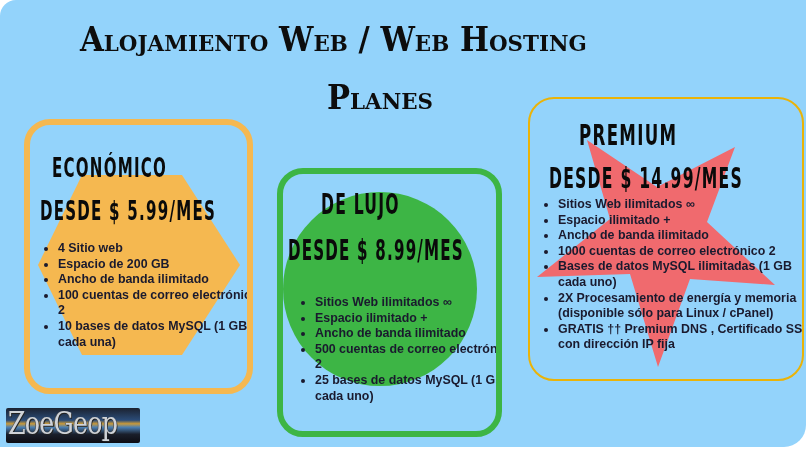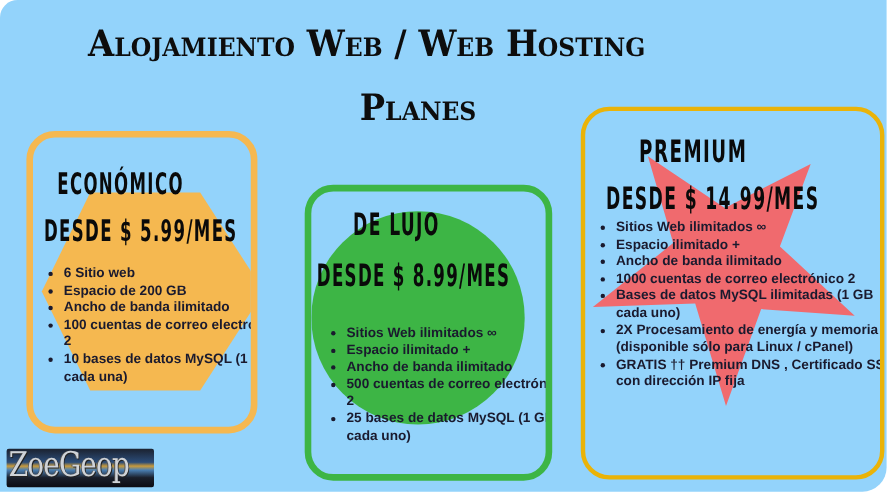--- a/index.html
+++ b/index.html
@@ -13,31 +13,31 @@
   .title .l1 { position:absolute; left:80px; top:6px; font-size:33px; white-space:nowrap; transform:scaleX(0.93); transform-origin:left; }
   .title .l2 { position:absolute; left:327px; top:64px; font-size:33px; white-space:nowrap; transform:scaleX(0.93); transform-origin:left; }
   .card { position:absolute; border-radius:26px; box-sizing:border-box; overflow:hidden; }
   .card svg.bgshape { position:absolute; left:0; top:0; }
   .card .name, .card .price { position:absolute; font-family:"DejaVu Sans Condensed","DejaVu Sans", sans-serif; font-weight:bold; color:#0a0a0a; white-space:nowrap;
            transform-origin:left top; letter-spacing:2px; }
   .card ul { position:absolute; margin:0; padding:0 0 0 18px; list-style:disc; color:#1a1a2e;
              font-family:"Liberation Sans", sans-serif; font-weight:bold; font-size:12.4px; line-height:15.6px; }
   .card ul li { padding-left:0; }
 
-  #econ { left:24px; top:119px; width:210px; height:275px; border:6px solid #f5b850; }
+  #econ { left:24px; top:119px; width:229px; height:275px; border:6px solid #f5b850; }
   #econ .name { left:22px; top:27px; font-size:27px; transform:scaleX(0.62); }
   #econ .price { left:10px; top:70px; font-size:27px; transform:scaleX(0.62); }
   #econ ul { left:10px; top:116px; width:210px; }
 
   #lujo { left:277px; top:168px; width:225px; height:269px; border:6px solid #3db545; }
   #lujo .name { left:38px; top:14px; font-size:28px; transform:scaleX(0.62); }
   #lujo .price { left:5px; top:60px; font-size:28px; transform:scaleX(0.6); }
   #lujo ul { left:14px; top:121px; width:205px; }
 
-  #prem { left:528px; top:97px; width:276px; height:339px; border:4px solid #eab308; }
+  #prem { left:528px; top:97px; width:276px; height:284px; border:2px solid #eab308; }
   #prem .name { left:49px; top:20px; font-size:28px; transform:scaleX(0.66); }
   #prem .price { left:19px; top:63px; font-size:28px; transform:scaleX(0.62); }
   #prem ul { left:10px; top:98px; width:252px; line-height:15.6px; }
 
   .logo { position:absolute; left:6px; top:408px; width:134px; height:35px; border-radius:2px;
           background:linear-gradient(180deg,#1b2230 0%,#2b4c78 35%,#c99a3a 45%,#4a7fb3 55%,#1a1f2b 75%,#0c0c12 100%);
           overflow:hidden; }
   .logo span { position:absolute; left:2px; top:-3px; font-family:"DejaVu Serif", serif; font-size:31px;
                color:#cfd3d8; letter-spacing:-1px; text-shadow:1px 1px 0 #222, -1px 0 0 #555; transform:scaleX(0.82); transform-origin:left; white-space:nowrap; }
 </style>
@@ -51,21 +51,21 @@
   <div class="l2">Planes</div>
 </div>
 
 <div class="card" id="econ">
   <svg class="bgshape" width="229" height="275" viewBox="0 0 229 275">
     <polygon points="52,50 152,50 210,140 152,230 52,230 8,140" fill="#f5b850"></polygon>
   </svg>
   <div class="name">ECONÓMICO</div>
   <div class="price">DESDE $ 5.99/MES</div>
   <ul>
-    <li>6 Sitio web</li>
+    <li>4 Sitio web</li>
     <li>Espacio de 200 GB</li>
     <li>Ancho de banda ilimitado</li>
     <li>100 cuentas de correo electrónico 2</li>
     <li>10 bases de datos MySQL (1 GB cada una)</li>
   </ul>
 </div>
 
 <div class="card" id="lujo">
   <svg class="bgshape" width="225" height="269" viewBox="0 0 225 269">
     <circle cx="97" cy="115" r="97" fill="#3db545"></circle>

